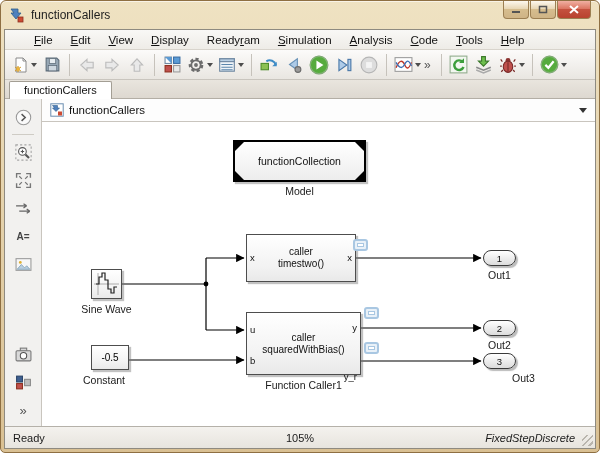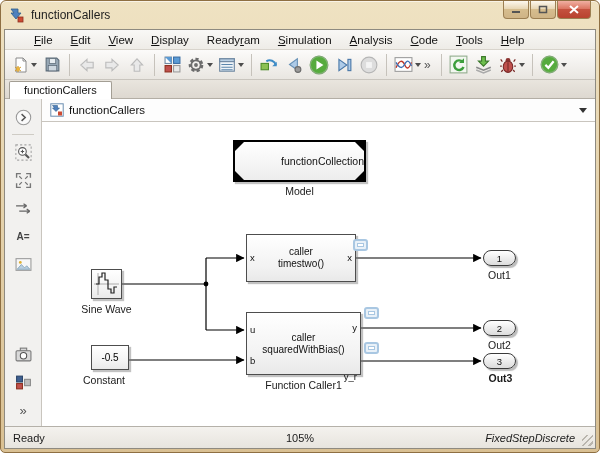--- a/index.html
+++ b/index.html
@@ -48,21 +48,21 @@
   .breadcrumb .crumb{ font-size:11.5px; color:#111; margin-left:5px; }
   .bc-dd{ margin-left:auto; width:0;height:0; border-left:4px solid transparent; border-right:4px solid transparent; border-top:5px solid #333;}
   
   .canvas{ flex:1; position:relative; background:#fff; overflow:hidden; }
   .wires{ position:absolute; left:0; top:0; }
   .blk{ position:absolute; background:linear-gradient(#ffffff,#f2f2f2 70%,#e9e9e9); border:1px solid #4d4d4d;
     box-shadow:2px 2px 1px rgba(120,120,120,.45); }
   .blk-label{ position:absolute; font-size:10.5px; color:#1a1a1a; text-align:center; white-space:nowrap; }
   .fc-text{ width:100%; height:100%; display:flex; flex-direction:column; align-items:center; justify-content:center; font-size:10px; color:#111; line-height:12px;}
   .port{ position:absolute; font-size:9.5px; color:#111; }
-  .model{ border:2px solid #000; background:linear-gradient(#ffffff,#ededed); display:flex; align-items:center; justify-content:flex-end; font-size:10.5px; color:#111;}
+  .model{ border:2px solid #000; background:linear-gradient(#ffffff,#ededed); display:flex; align-items:center; justify-content:center; font-size:10.5px; color:#111;}
   .corner{ position:absolute; width:0; height:0; }
   .c-tl{ left:0; top:0; border-top:9px solid #000; border-right:9px solid transparent; }
   .c-tr{ right:0; top:0; border-top:9px solid #000; border-left:9px solid transparent; }
   .c-bl{ left:0; bottom:0; border-bottom:9px solid #000; border-right:9px solid transparent; }
   .c-br{ right:0; bottom:0; border-bottom:9px solid #000; border-left:9px solid transparent; }
   .outport{ position:absolute; width:33px; height:16px; border:1px solid #3a3a3a; border-radius:9px;
     background:linear-gradient(#ffffff,#dcdcdc); box-shadow:2px 2px 1px rgba(120,120,120,.5);
     display:flex; align-items:center; justify-content:center; font-size:9.5px; color:#111;}
   .badge{ position:absolute; width:15px; height:12px; border:2px solid #a9c7e2; border-radius:3px; background:#e9f1f8; display:flex; align-items:center; justify-content:center;}
   .badge i{ display:block; width:7px; height:4px; background:#fff; border:1px solid #a9c7e2; }
@@ -408,21 +408,21 @@
             <span>1</span>
           </div>
           <div class="blk-label" style="left:441px; top:147px; width:33px;">Out1</div>
           <div class="outport" style="left:441px; top:198px;">
             <span>2</span>
           </div>
           <div class="blk-label" style="left:441px; top:217px; width:33px;">Out2</div>
           <div class="outport" style="left:441px; top:231px;">
             <span>3</span>
           </div>
-          <div class="blk-label" style="left:442px; top:250px; width:33px;font-weight:bold;">Out3</div>
+          <div class="blk-label" style="left:465px; top:250px; width:33px;">Out3</div>
         </div>
       </div>
     </div>
 
     <div class="statusbar">
       <span class="s-left">Ready</span>
       <span class="s-mid">105%</span>
       <span class="s-right">FixedStepDiscrete</span>
       <div class="grip"></div>
     </div>

